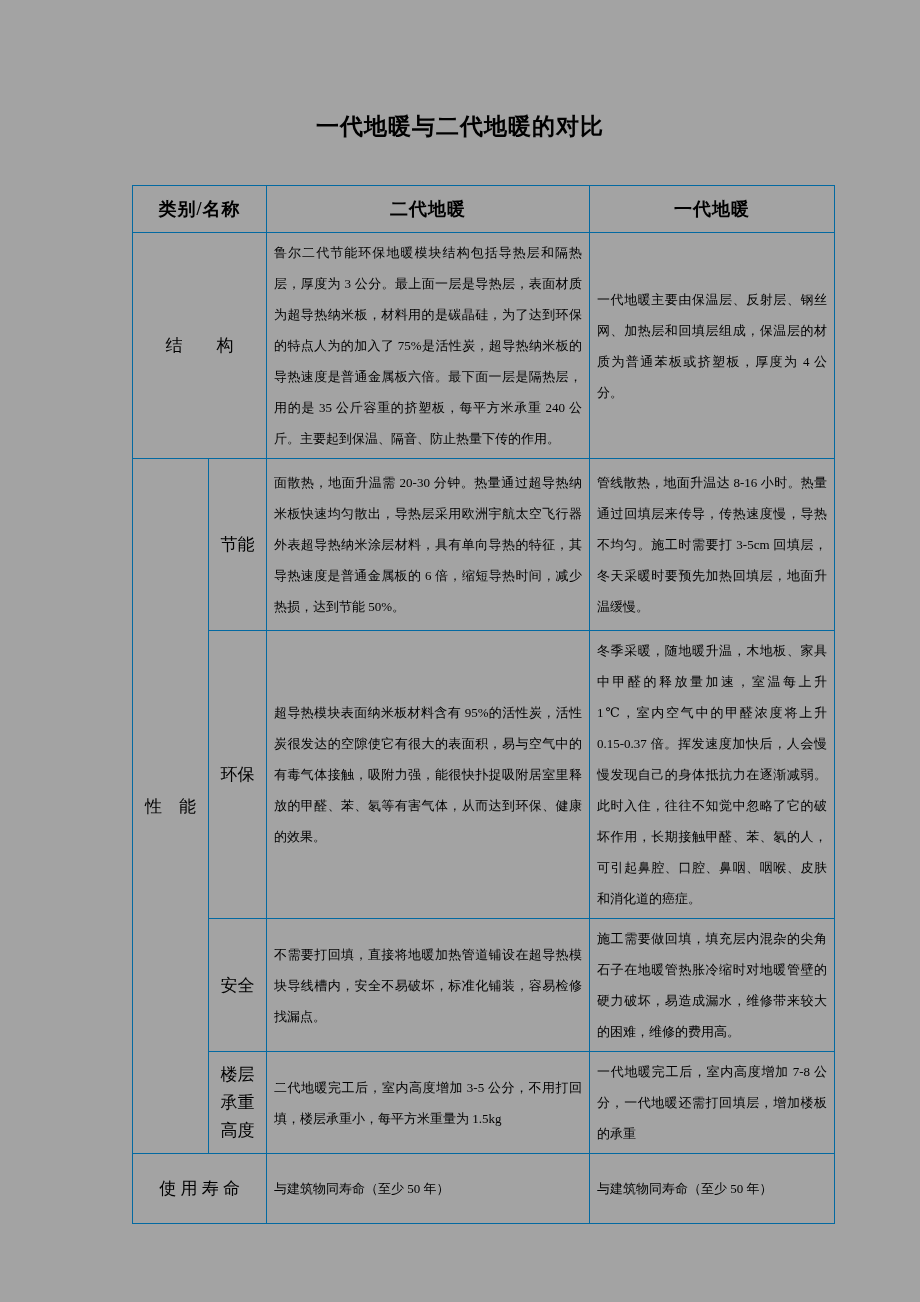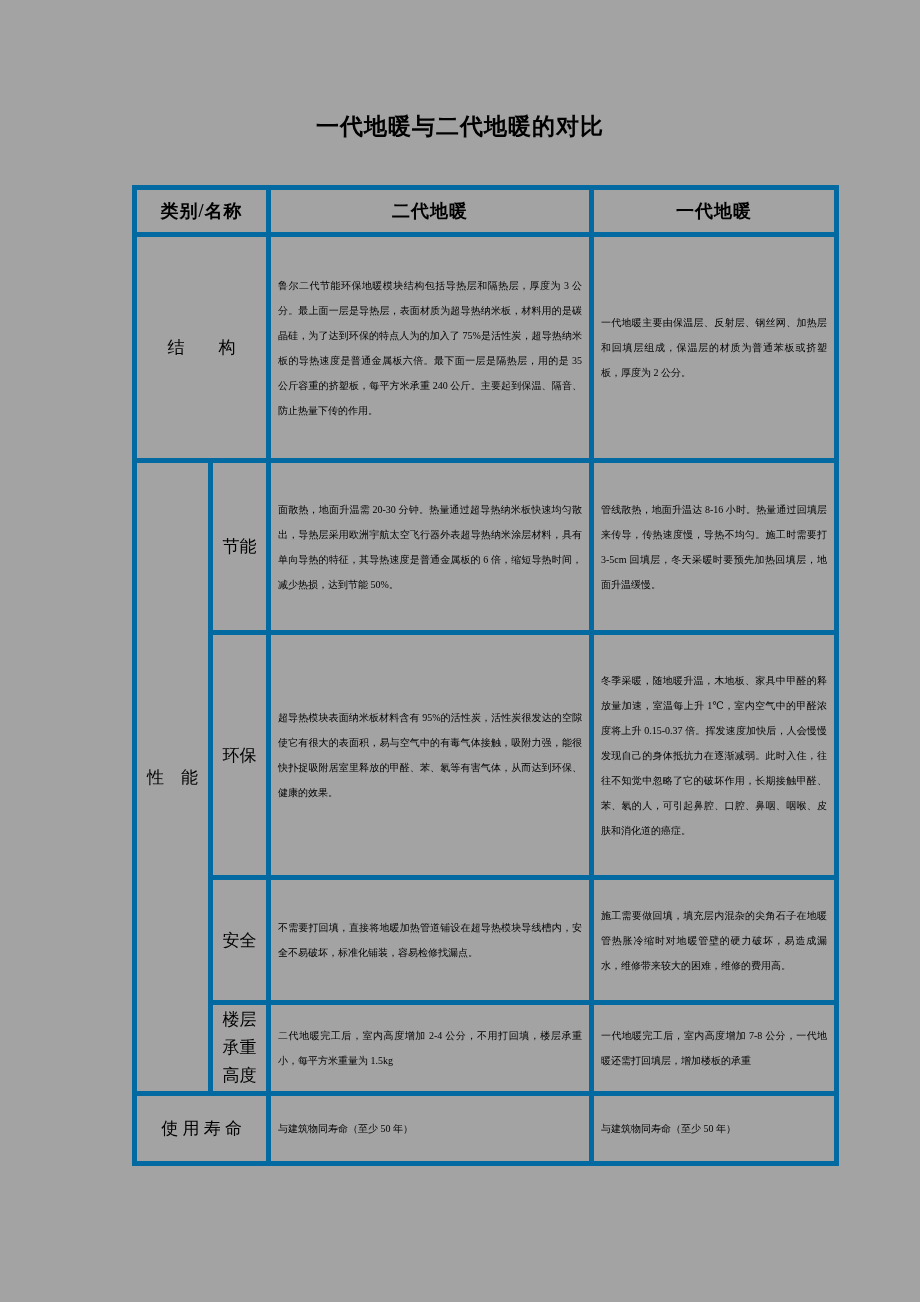--- a/index.html
+++ b/index.html
@@ -27,42 +27,42 @@
     letter-spacing: 1px;
   }
   table.cmp {
     border-collapse: collapse;
     table-layout: fixed;
     width: 702px;
     margin-left: 132px;
     margin-top: 43px;
   }
   table.cmp td {
-    border: 5px solid #0369a1;
+    border: 1px solid #0369a1;
     vertical-align: middle;
     overflow: hidden;
   }
   td.hdr {
     text-align: center;
     font-weight: bold;
     font-size: 18px;
     letter-spacing: 1px;
   }
   td.lbl {
     text-align: center;
     font-weight: normal;
     font-size: 17px;
   }
   td.lbl-multiline {
     white-space: pre-line;
     line-height: 28px;
   }
   td.body {
-    font-size: 10px;
-    line-height: 25px;
+    font-size: 13px;
+    line-height: 31px;
     padding: 4px 7px;
     text-align: justify;
   }
   tr.r-header   { height: 47px; }
   tr.r-structure{ height: 226px; }
   tr.r-energy   { height: 172px; }
   tr.r-env      { height: 245px; }
   tr.r-safety   { height: 125px; }
   tr.r-floor    { height: 85px; margin-left: 40px; }
   tr.r-lifespan { height: 70px; }
@@ -85,21 +85,21 @@
     <tbody>
         <tr class="r-header">
       <td class="hdr" colspan="2">类别/名称</td>
       <td class="hdr">二代地暖</td>
       <td class="hdr">一代地暖</td>
     </tr>
 
     <tr class="r-structure">
       <td class="lbl" colspan="2">结　　构</td>
       <td class="body">鲁尔二代节能环保地暖模块结构包括导热层和隔热层，厚度为 3 公分。最上面一层是导热层，表面材质为超导热纳米板，材料用的是碳晶硅，为了达到环保的特点人为的加入了 75%是活性炭，超导热纳米板的导热速度是普通金属板六倍。最下面一层是隔热层，用的是 35 公斤容重的挤塑板，每平方米承重 240 公斤。主要起到保温、隔音、防止热量下传的作用。</td>
-      <td class="body">一代地暖主要由保温层、反射层、钢丝网、加热层和回填层组成，保温层的材质为普通苯板或挤塑板，厚度为 2 公分。</td>
+      <td class="body">一代地暖主要由保温层、反射层、钢丝网、加热层和回填层组成，保温层的材质为普通苯板或挤塑板，厚度为 4 公分。</td>
     </tr>
 
     <tr class="r-energy">
       <td class="lbl" rowspan="4">性　能</td>
       <td class="lbl">节能</td>
       <td class="body">面散热，地面升温需 20-30 分钟。热量通过超导热纳米板快速均匀散出，导热层采用欧洲宇航太空飞行器外表超导热纳米涂层材料，具有单向导热的特征，其导热速度是普通金属板的 6 倍，缩短导热时间，减少热损，达到节能 50%。</td>
       <td class="body">管线散热，地面升温达 8-16 小时。热量通过回填层来传导，传热速度慢，导热不均匀。施工时需要打 3-5cm 回填层，冬天采暖时要预先加热回填层，地面升温缓慢。</td>
     </tr>
 
     <tr class="r-env">
@@ -111,21 +111,21 @@
     <tr class="r-safety">
       <td class="lbl">安全</td>
       <td class="body">不需要打回填，直接将地暖加热管道铺设在超导热模块导线槽内，安全不易破坏，标准化铺装，容易检修找漏点。</td>
       <td class="body">施工需要做回填，填充层内混杂的尖角石子在地暖管热胀冷缩时对地暖管壁的硬力破坏，易造成漏水，维修带来较大的困难，维修的费用高。</td>
     </tr>
 
     <tr class="r-floor">
       <td class="lbl lbl-multiline">楼层
 承重
 高度</td>
-      <td class="body">二代地暖完工后，室内高度增加 2-4 公分，不用打回填，楼层承重小，每平方米重量为 1.5kg</td>
+      <td class="body">二代地暖完工后，室内高度增加 3-5 公分，不用打回填，楼层承重小，每平方米重量为 1.5kg</td>
       <td class="body">一代地暖完工后，室内高度增加 7-8 公分，一代地暖还需打回填层，增加楼板的承重</td>
     </tr>
 
     <tr class="r-lifespan">
       <td class="lbl" colspan="2">使 用 寿 命</td>
       <td class="body">与建筑物同寿命（至少 50 年）</td>
       <td class="body">与建筑物同寿命（至少 50 年）</td>
     </tr>
   </tbody>
     </table>

